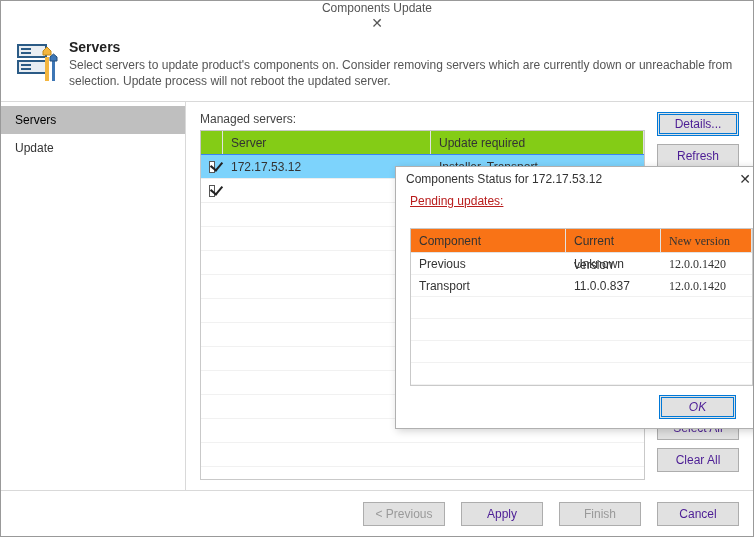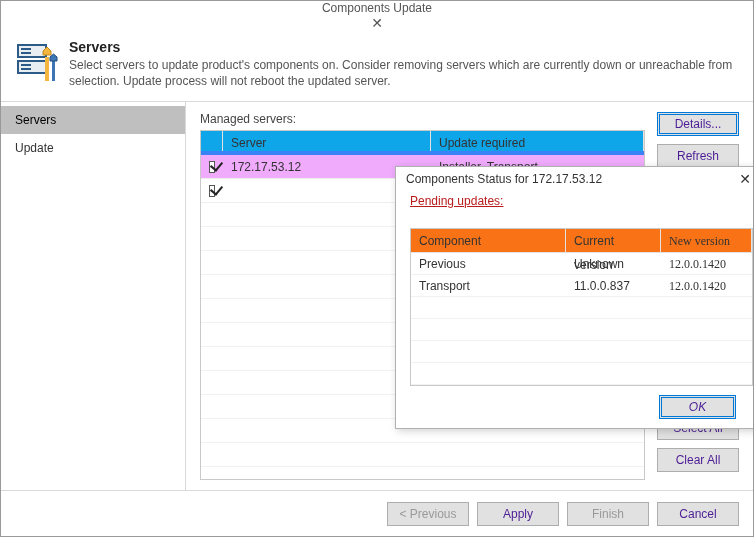--- a/index.html
+++ b/index.html
@@ -13,34 +13,34 @@
   .header-text h2 { margin:0 0 2px 0; font-size:14px; font-weight:bold; color:#222; }
   .header-text p { margin:0; color:#555; line-height:1.35; }
   .body { flex:1; display:flex; overflow:hidden; position:relative; }
   .sidebar { width:185px; border-right:1px solid #d9d9d9; background:#fff; padding-top:4px; }
   .sidebar-item { height:28px; line-height:28px; padding:0 14px; color:#333; cursor:default; }
   .sidebar-item.selected { background:#bfbfbf; color:#000; }
   .main { flex:1; padding:10px 14px 10px 14px; position:relative; display:flex; }
   .managed-area { flex:1; display:flex; flex-direction:column; }
   .managed-label { margin-bottom:4px; color:#444; }
   .grid-wrap { flex:1; border:1px solid #c9c9c9; background:#fff; position:relative; overflow:hidden; }
-  .grid-header { display:flex; height:24px; background:#0ea5e9; border-bottom:4px solid #3b82f6; }
+  .grid-header { display:flex; height:24px; background:#84cc16; border-bottom:1px solid #3b82f6; }
   .grid-header .col { border-right:1px solid #e2e2e2; padding:0 8px; line-height:24px; color:#333; }
   .grid-row { display:flex; height:24px; border-bottom:1px solid #eee; align-items:center; }
   .grid-row .cell { padding:0 8px; }
-  .grid-row.sel { background:#f0abfc; }
+  .grid-row.sel { background:#7dd3fc; }
   .cb { width:22px; display:flex; align-items:center; justify-content:center; }
   .checkbox { width:12px; height:12px; border:1px solid #555; background:#fff; position:relative; }
   .checkbox.checked::after { content:""; position:absolute; left:1px; top:-1px; width:9px; height:6px; border-left:2px solid #222; border-bottom:2px solid #222; transform:rotate(-50deg); }
   .grid-empty-row { height:24px; border-bottom:1px solid #f1f1f1; }
   .side-buttons { width:82px; margin-left:12px; display:flex; flex-direction:column; }
   .btn { height:24px; border:1px solid #adadad; background:#e1e1e1; text-align:center; line-height:22px; margin-bottom:8px; color:#4c1d95; cursor:default; }
   .btn.focused { border:1px solid #0078d7; outline:1px solid #0078d7; outline-offset:-3px; }
   .side-spacer { flex:1; }
-  .footer { height:46px; border-top:1px solid #d9d9d9; display:flex; align-items:center; justify-content:flex-end; padding:0 14px; gap:8px; }
+  .footer { height:46px; border-top:1px solid #d9d9d9; display:flex; align-items:center; justify-content:flex-end; padding:0 14px; gap:16px; }
   .footer .btn { margin-bottom:0; width:82px; }
   .btn.disabled { color:#9a9a9a; }
   
   .modal { position:absolute; left:209px; top:64px; width:373px; height:263px; border:1px solid #b0b0b0; background:#fff; box-shadow:2px 2px 8px rgba(0,0,0,0.18); z-index:5; display:flex; flex-direction:column; }
   .modal-title { height:30px; display:flex; align-items:center; padding:0 10px; }
   .modal-title .t { flex:1; color:#333; }
   .modal-title .x { width:24px; text-align:center; font-size:14px; color:#333; }
   .modal-body { flex:1; padding:4px 14px 0 14px; display:flex; flex-direction:column; }
   .modal-label { margin-bottom:20px; color:#b91c1c;text-decoration:underline; }
   .mgrid { flex:1; border:1px solid #c9c9c9; }

